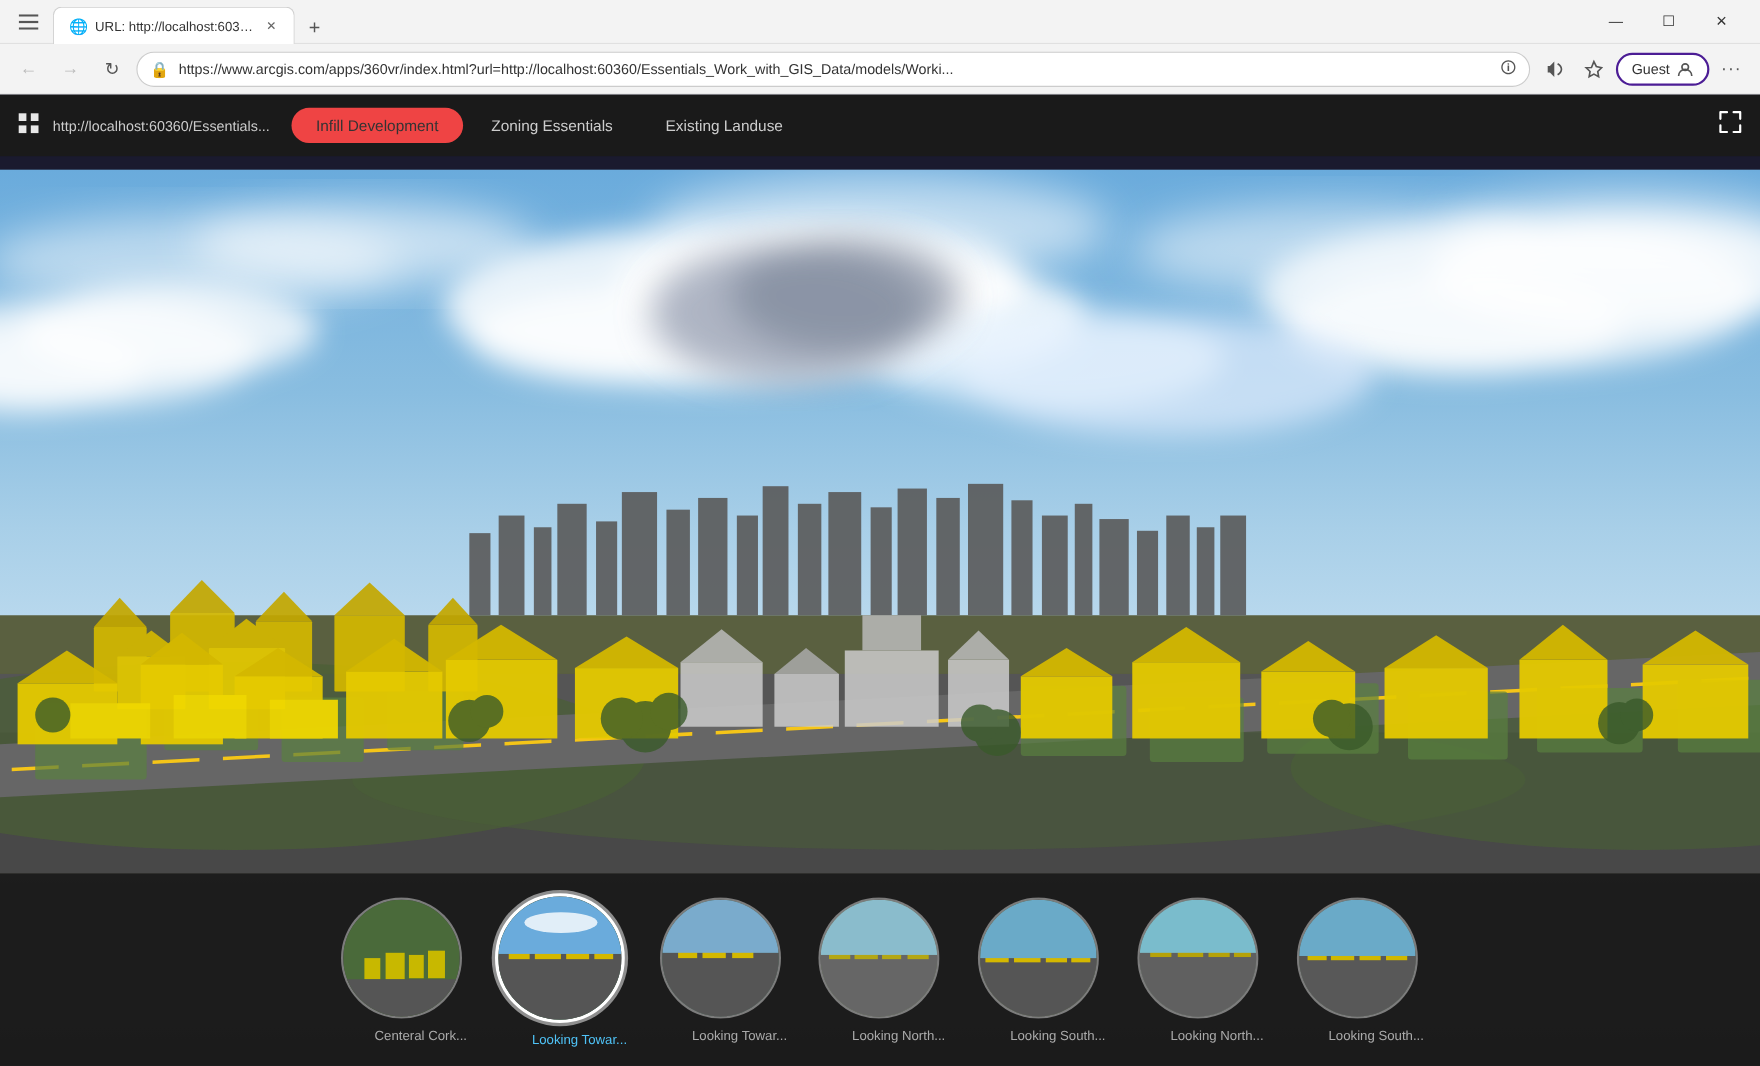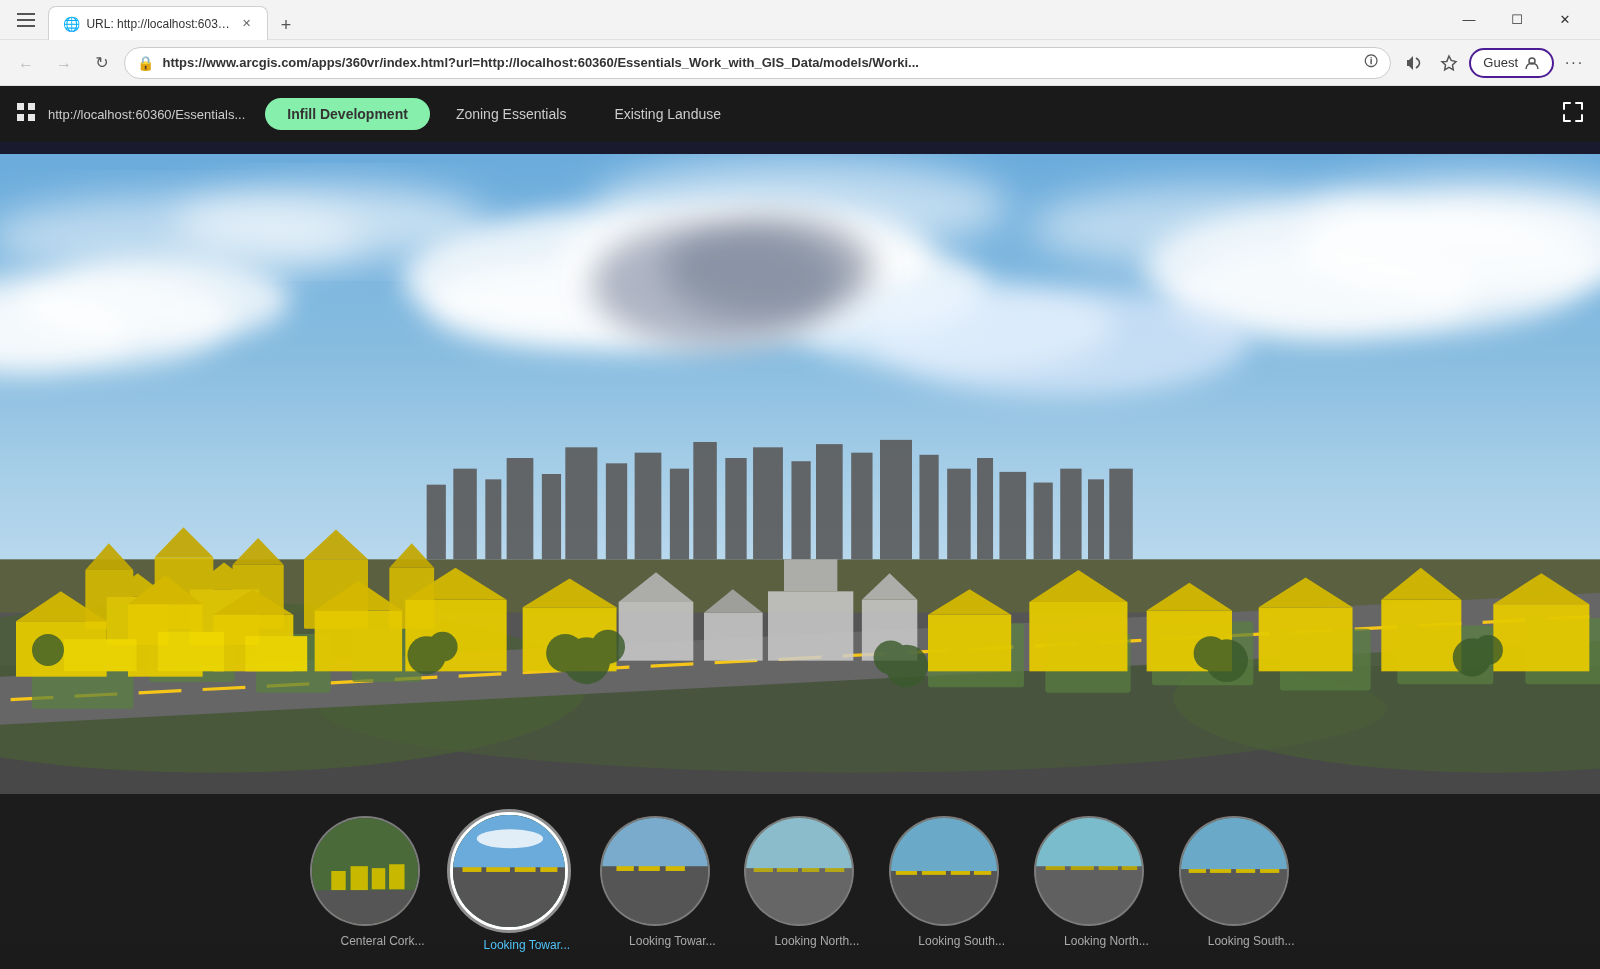--- a/index.html
+++ b/index.html
@@ -37,21 +37,21 @@
       width: 32px; height: 32px; display: flex; align-items: center; justify-content: center;
       border-radius: 50%; cursor: pointer; color: #555; font-size: 16px;
     }
     .nav-btn.disabled { color: #bbb; cursor: default; }
     .url-bar {
       flex: 1; height: 32px; background: #fff; border: 1px solid #ccc;
       border-radius: 16px; display: flex; align-items: center; padding: 0 12px;
       font-size: 13px; color: #333; gap: 8px;
     }
     .url-bar-icon { color: #555; font-size: 14px; }
-    .url-text { flex: 1; white-space: nowrap; overflow: hidden; text-overflow: ellipsis; font-weight: bold; }
+    .url-text { flex: 1; white-space: nowrap; overflow: hidden; text-overflow: ellipsis; }
     .url-bar-right { display: flex; gap: 4px; align-items: center; }
     .toolbar-right { display: flex; gap: 4px; align-items: center; }
     .toolbar-btn {
       width: 32px; height: 32px; display: flex; align-items: center; justify-content: center;
       border-radius: 50%; cursor: pointer; color: #555; font-size: 16px;
     }
     .guest-btn {
       height: 30px; padding: 0 12px; border: 2px solid #4c1d95; border-radius: 15px;
       display: flex; align-items: center; gap: 6px; font-size: 13px; cursor: pointer;
       background: #fff; color: #333;
@@ -67,21 +67,21 @@
       height: 56px; background: #1a1a1a; display: flex; align-items: center;
       padding: 0 16px; gap: 12px; z-index: 10;
     }
     .app-grid-icon { color: #fff; font-size: 18px; cursor: pointer; }
     .app-title { color: #ccc; font-size: 13px; white-space: nowrap; }
     .app-tabs { display: flex; gap: 4px; margin-left: 8px; }
     .app-tab {
       padding: 8px 22px; border-radius: 20px; font-size: 14px; cursor: pointer;
       color: #ccc; transition: all 0.2s;
     }
-    .app-tab.active { background: #86efac; color: #333; font-weight: 700; }
+    .app-tab.active { background: #ef4444; color: #333; font-weight: 400; }
     .app-fullscreen { margin-left: auto; color: #ccc; font-size: 20px; cursor: pointer; }
 
     
     .scene-container { flex: 1; position: relative; overflow: hidden; }
     .scene-bg {
       position: absolute; inset: 0;
       background: linear-gradient(180deg,
         #6aabdc 0%,
         #89bde0 25%,
         #a8cfe8 40%,

